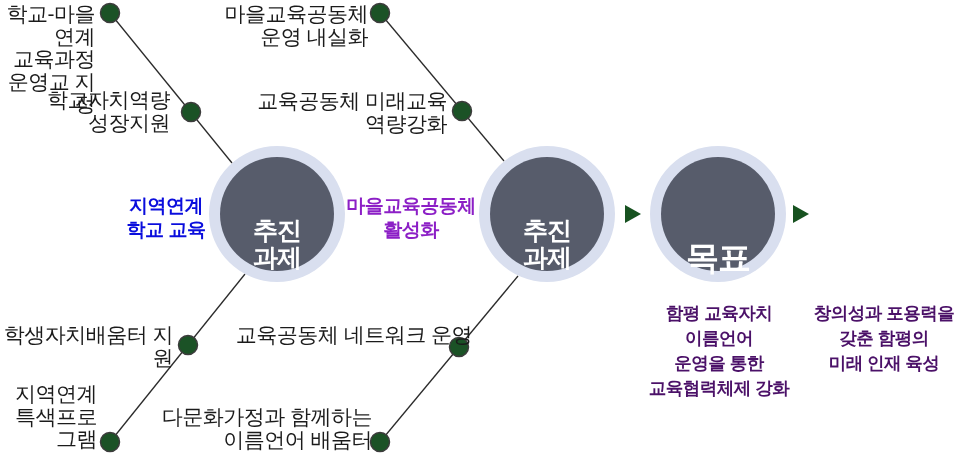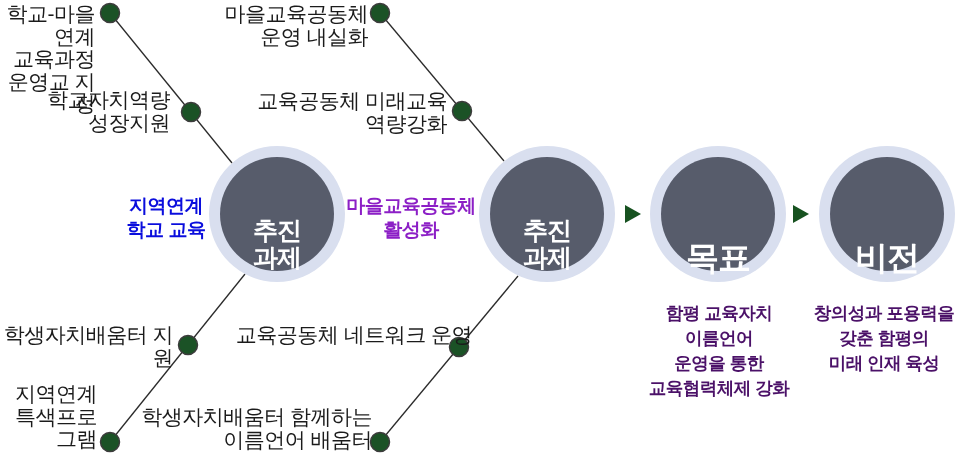--- a/index.html
+++ b/index.html
@@ -90,46 +90,41 @@
     <div class="node-inner">
       <div class="node-label">추진
 과제</div>
     </div>
   </div>
   <div class="node node-3">
     <div class="node-inner">
       <div class="node-label single">목표</div>
     </div>
   </div>
-  <div class="node node-4">
-    <div class="node-inner">
-      <div class="node-label single">비전</div>
-    </div>
-  </div>
 
   <div class="cluster cluster-left">지역연계
 학교 교육</div>
   <div class="cluster cluster-right">마을교육공동체
 활성화</div>
 
   <div class="sat sat-1">학교-마을연계
 교육과정
 운영교 지정</div>
   <div class="sat sat-2">학교자치역량
 성장지원</div>
   <div class="sat sat-3">마을교육공동체
 운영 내실화</div>
   <div class="sat sat-5">학생자치배움터 지원</div>
   <div class="sat sat-4">교육공동체 미래교육
 역량강화</div>
   <div class="sat sat-6">지역연계
 특색프로그램
 운영</div>
   <div class="sat sat-7">교육공동체 네트워크 운영</div>
-  <div class="sat sat-8">학생자치배움터 함께하는
+  <div class="sat sat-8">다문화가정과 함께하는
 이름언어 배움터</div>
 
   <div class="desc goal-desc">함평 교육자치
 이름언어
 운영을 통한
 교육협력체제 강화</div>
   <div class="desc vision-desc">창의성과 포용력을
 갖춘 함평의
 미래 인재 육성</div>
 

